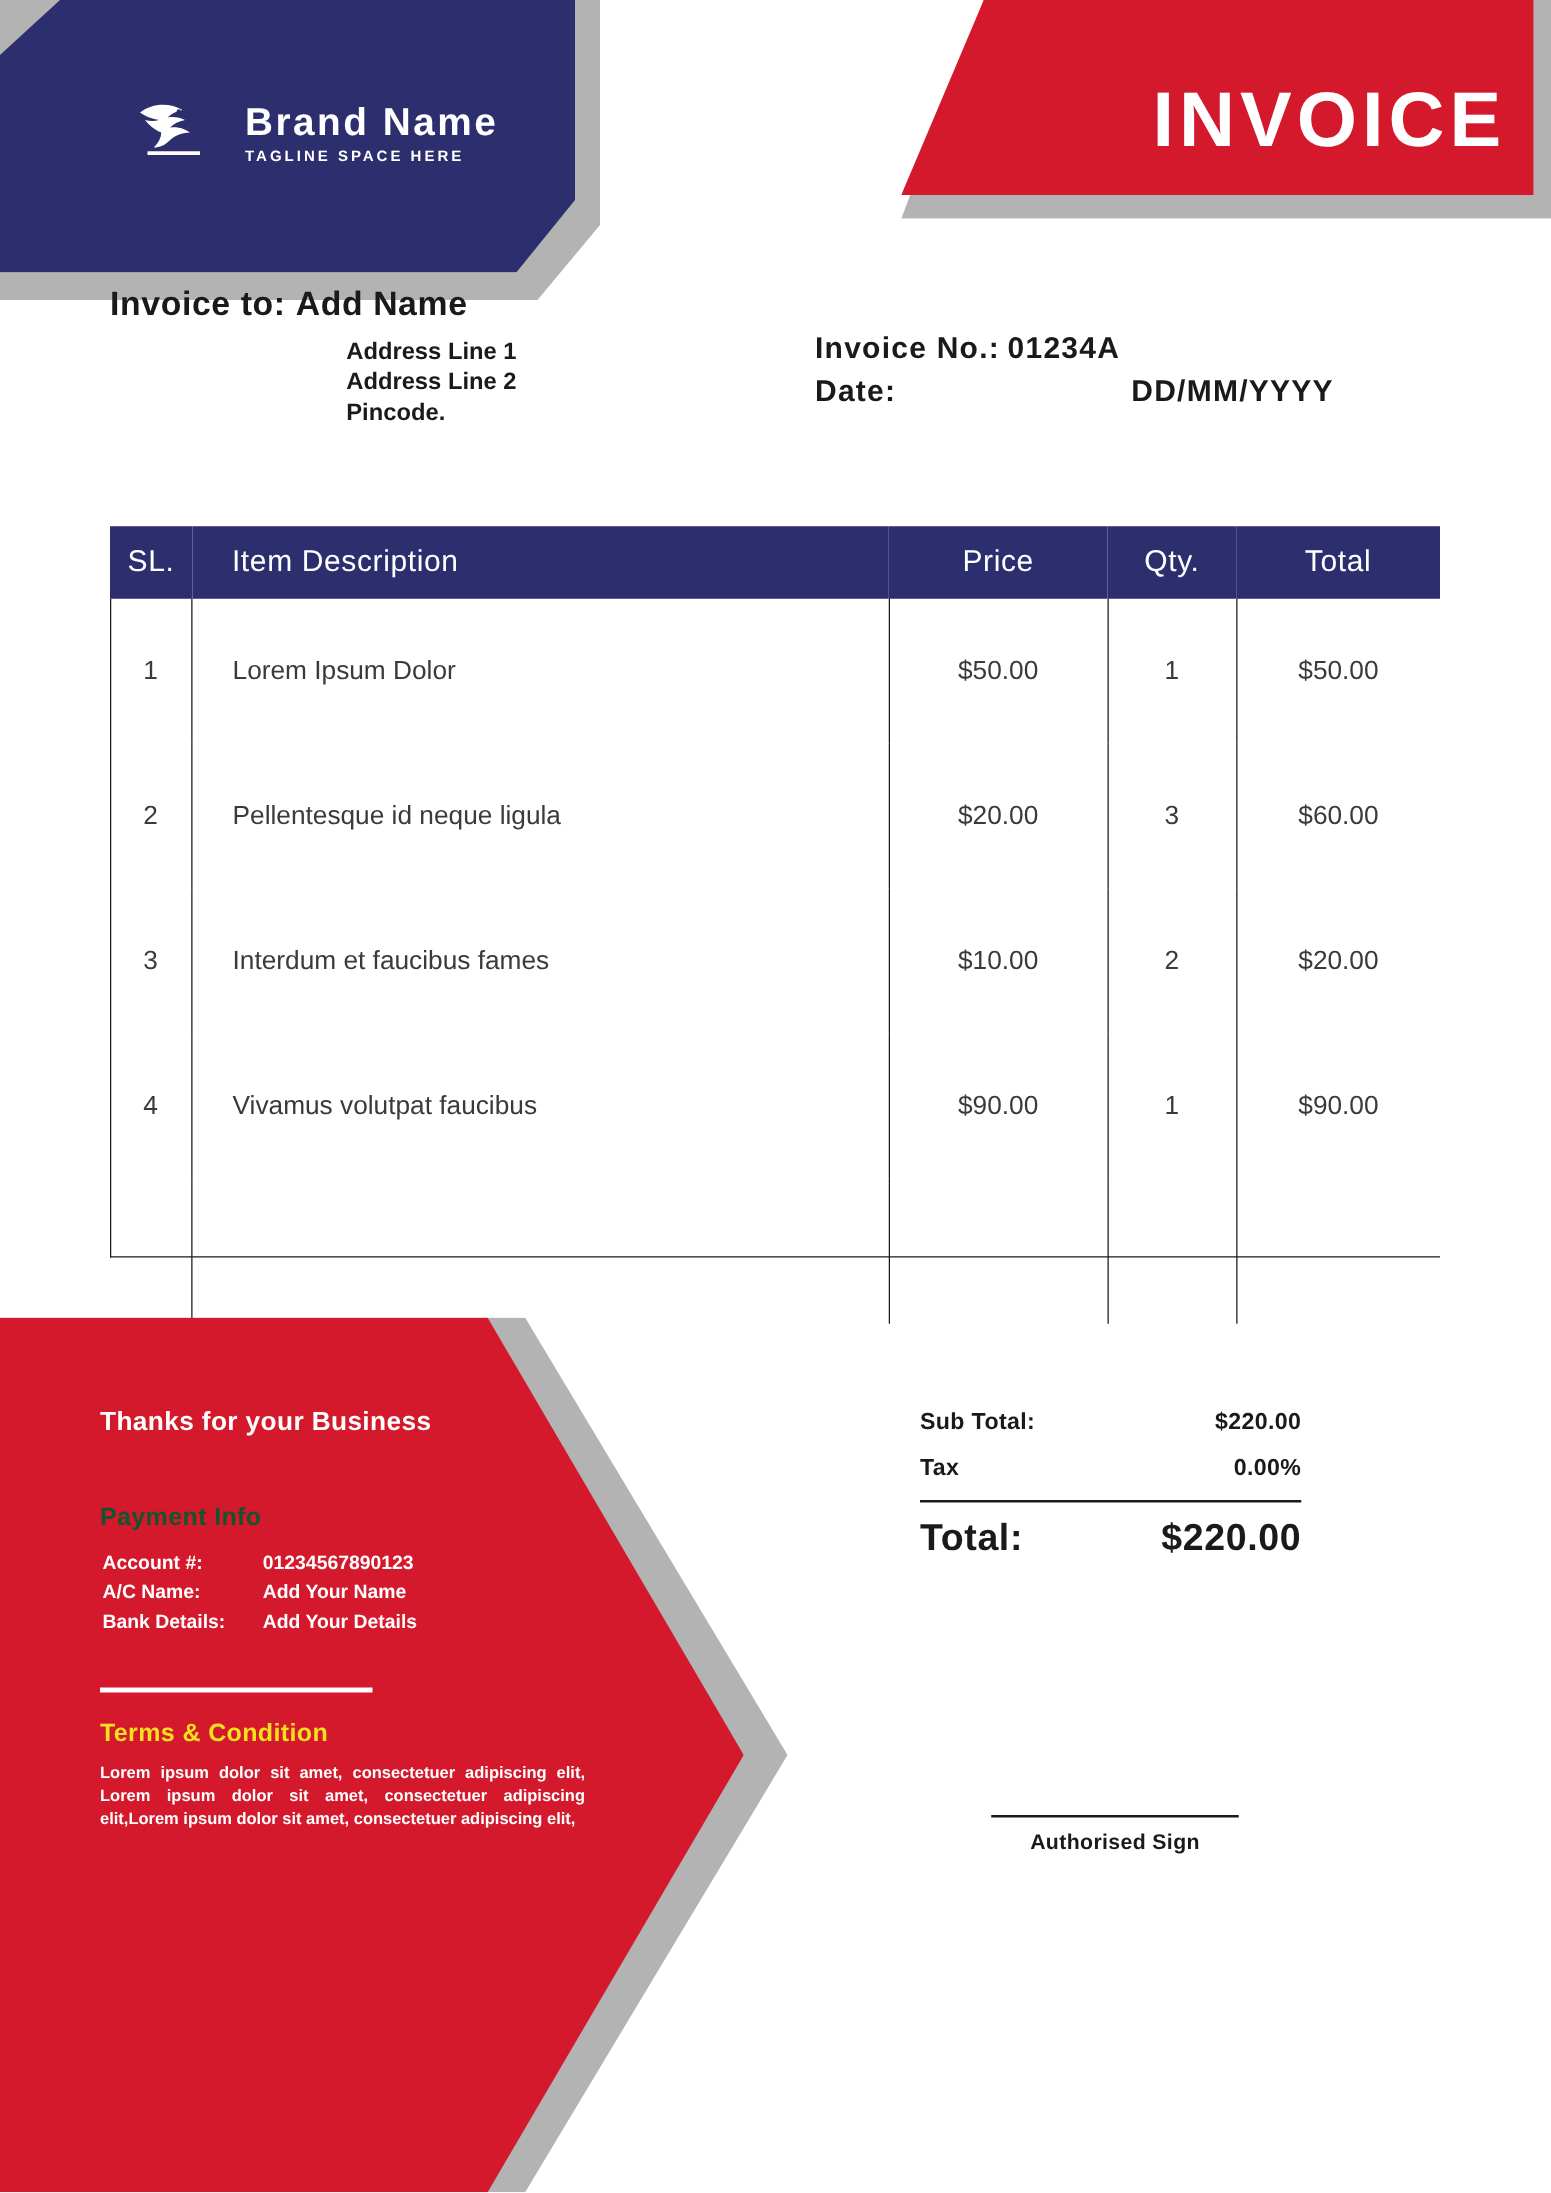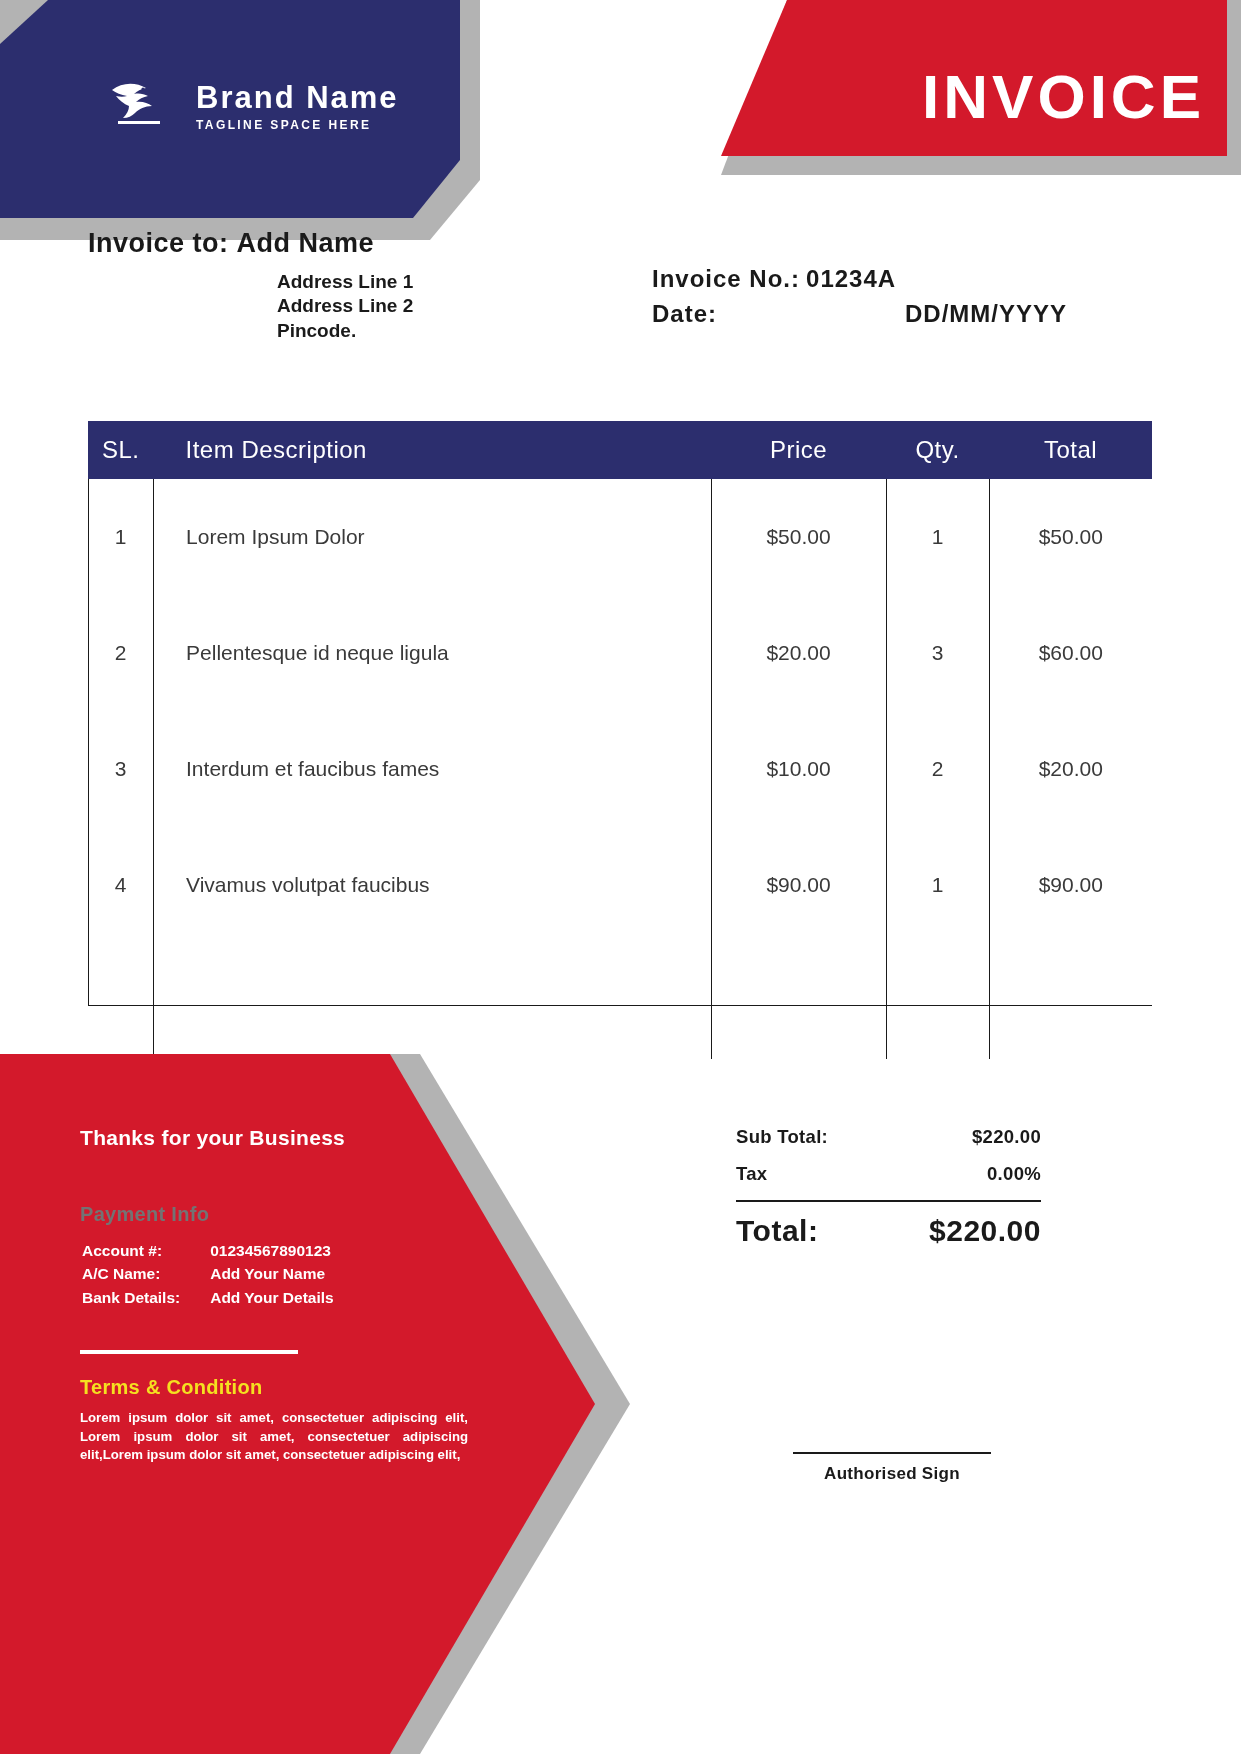--- a/index.html
+++ b/index.html
@@ -132,21 +132,21 @@
     width: 595px; height: 700px;
     background: #d3192b;
     clip-path: polygon(0 0, 390px 0, 595px 350px, 390px 700px, 0 700px);
   }
   .thanks {
     position: absolute; left: 80px; top: 1126px;
     color: #ffffff; font-size: 21px; font-weight: bold; letter-spacing: 0.3px;
   }
   .pay-title {
     position: absolute; left: 80px; top: 1203px;
-    color: #737373; font-size: 20px; font-weight: bold; letter-spacing: 0.3px;
+    color: #14532d; font-size: 20px; font-weight: bold; letter-spacing: 0.3px;
   }
   .pay-table {
     position: absolute; left: 80px; top: 1238px;
     color: #ffffff; font-size: 15.5px; font-weight: bold; line-height: 1.38;
   }
   .pay-table td { padding: 0; }
   .pay-table td.lbl { padding-right: 28px; white-space: nowrap; }
   .foot-divider {
     position: absolute; left: 80px; top: 1350px;
     width: 218px; height: 4px; background: #ffffff;

